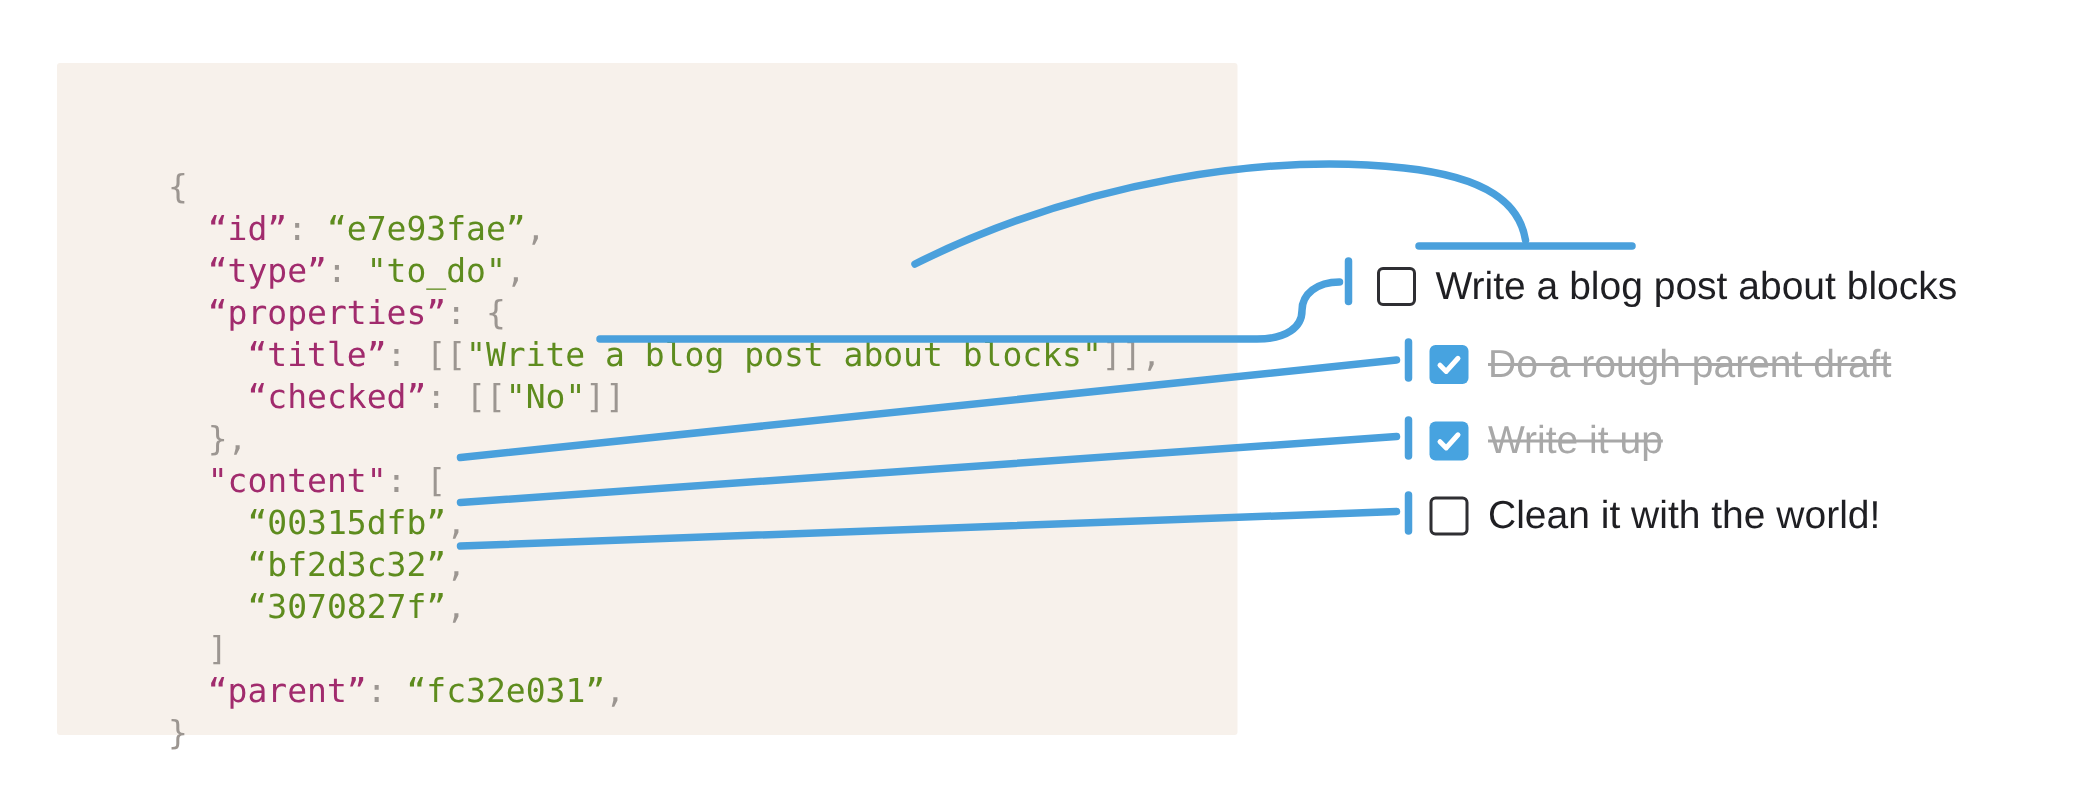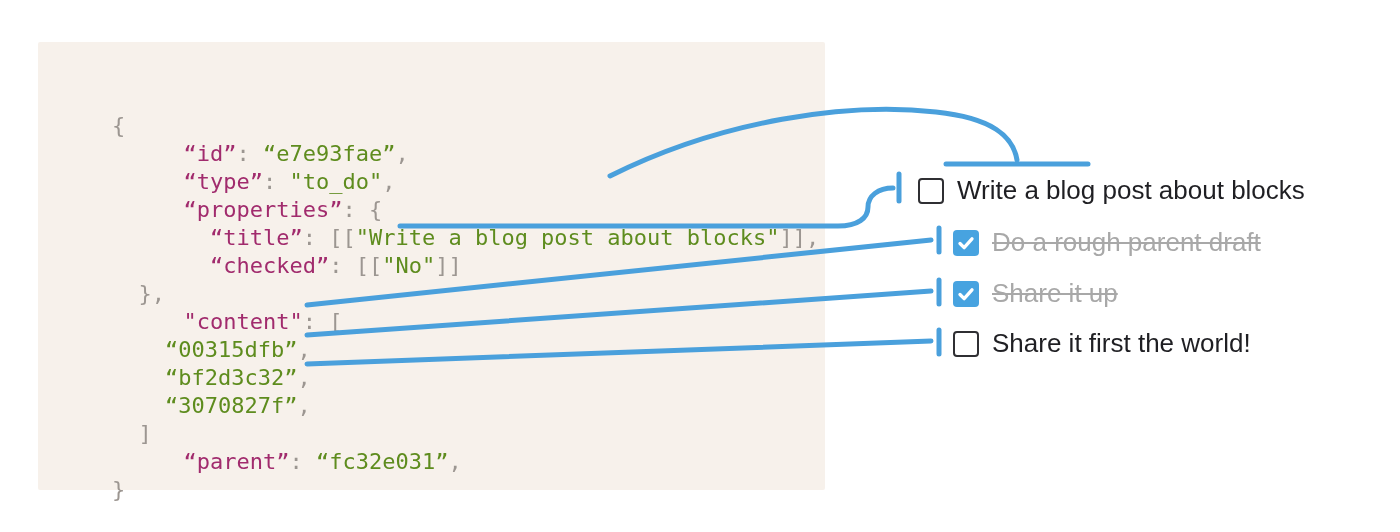--- a/index.html
+++ b/index.html
@@ -22,21 +22,21 @@
   }
   .code-panel{
     position:absolute;left:38px;top:42px;width:787px;height:448px;
     background:var(--panel-bg);border-radius:2px;
   }
   .code{
     position:absolute;left:74px;top:70px;
     font-family:"DejaVu Sans Mono",monospace;
     font-size:22px;line-height:28px;white-space:pre;
   }
-  .code .k{color:var(--code-key);margin-left:45px;}
+  .code .k{color:var(--code-key);}
   .code .s{color:var(--code-string);margin-top:40px;}
   .code .p{color:var(--code-punct);}
 
   .connector-overlay{
     position:absolute;left:0;top:0;width:1400px;height:532px;
     pointer-events:none;
   }
   .connector-overlay path{
     fill:none;stroke:var(--accent-blue);stroke-width:5;
     stroke-linecap:round;stroke-linejoin:round;
@@ -99,18 +99,18 @@
       </svg>
     </span>
   <span class="todo-label">Do a rough parent draft</span>
 </div>
 <div class="todo-row row-3 checked">
   <span class="checkbox">
       <svg class="check" viewBox="0 0 26 26">
         <polyline points="6.5,13.5 11,18 19.5,8.5"></polyline>
       </svg>
     </span>
-  <span class="todo-label">Share it up</span>
+  <span class="todo-label">Write it up</span>
 </div>
 <div class="todo-row row-4">
   <span class="checkbox"></span>
-  <span class="todo-label">Share it first the world!</span>
+  <span class="todo-label">Clean it with the world!</span>
 </div>
 
 </body></html>

